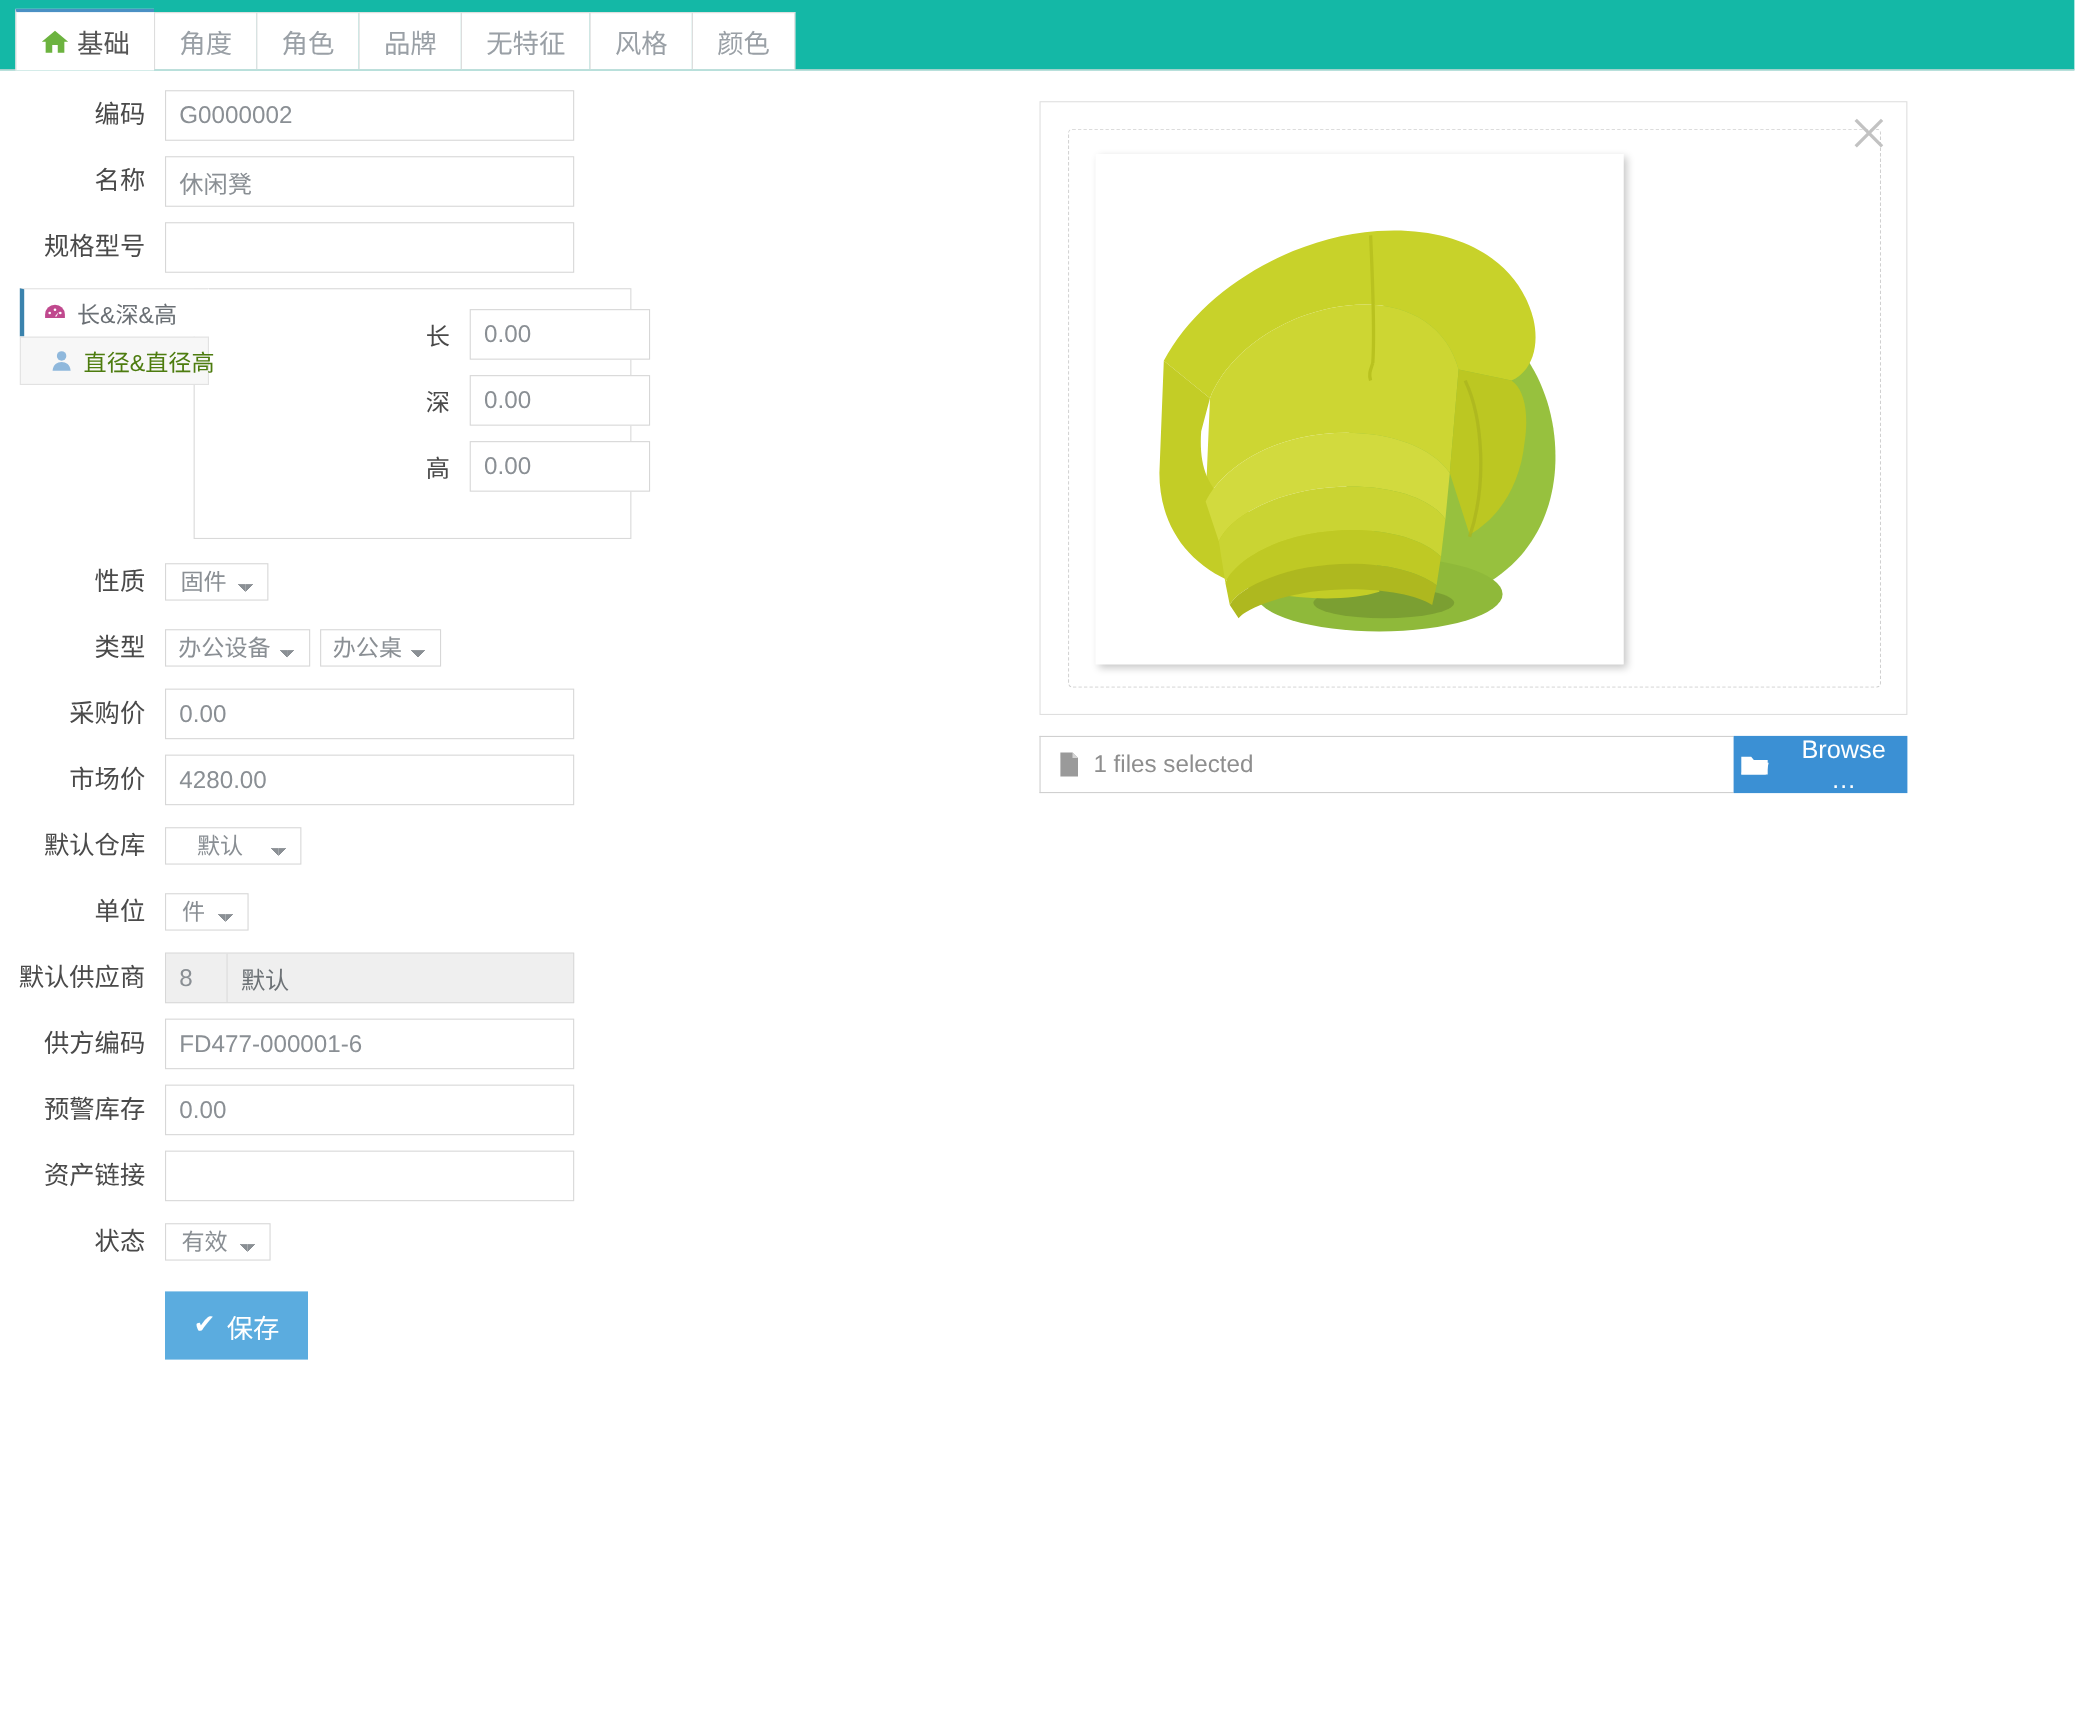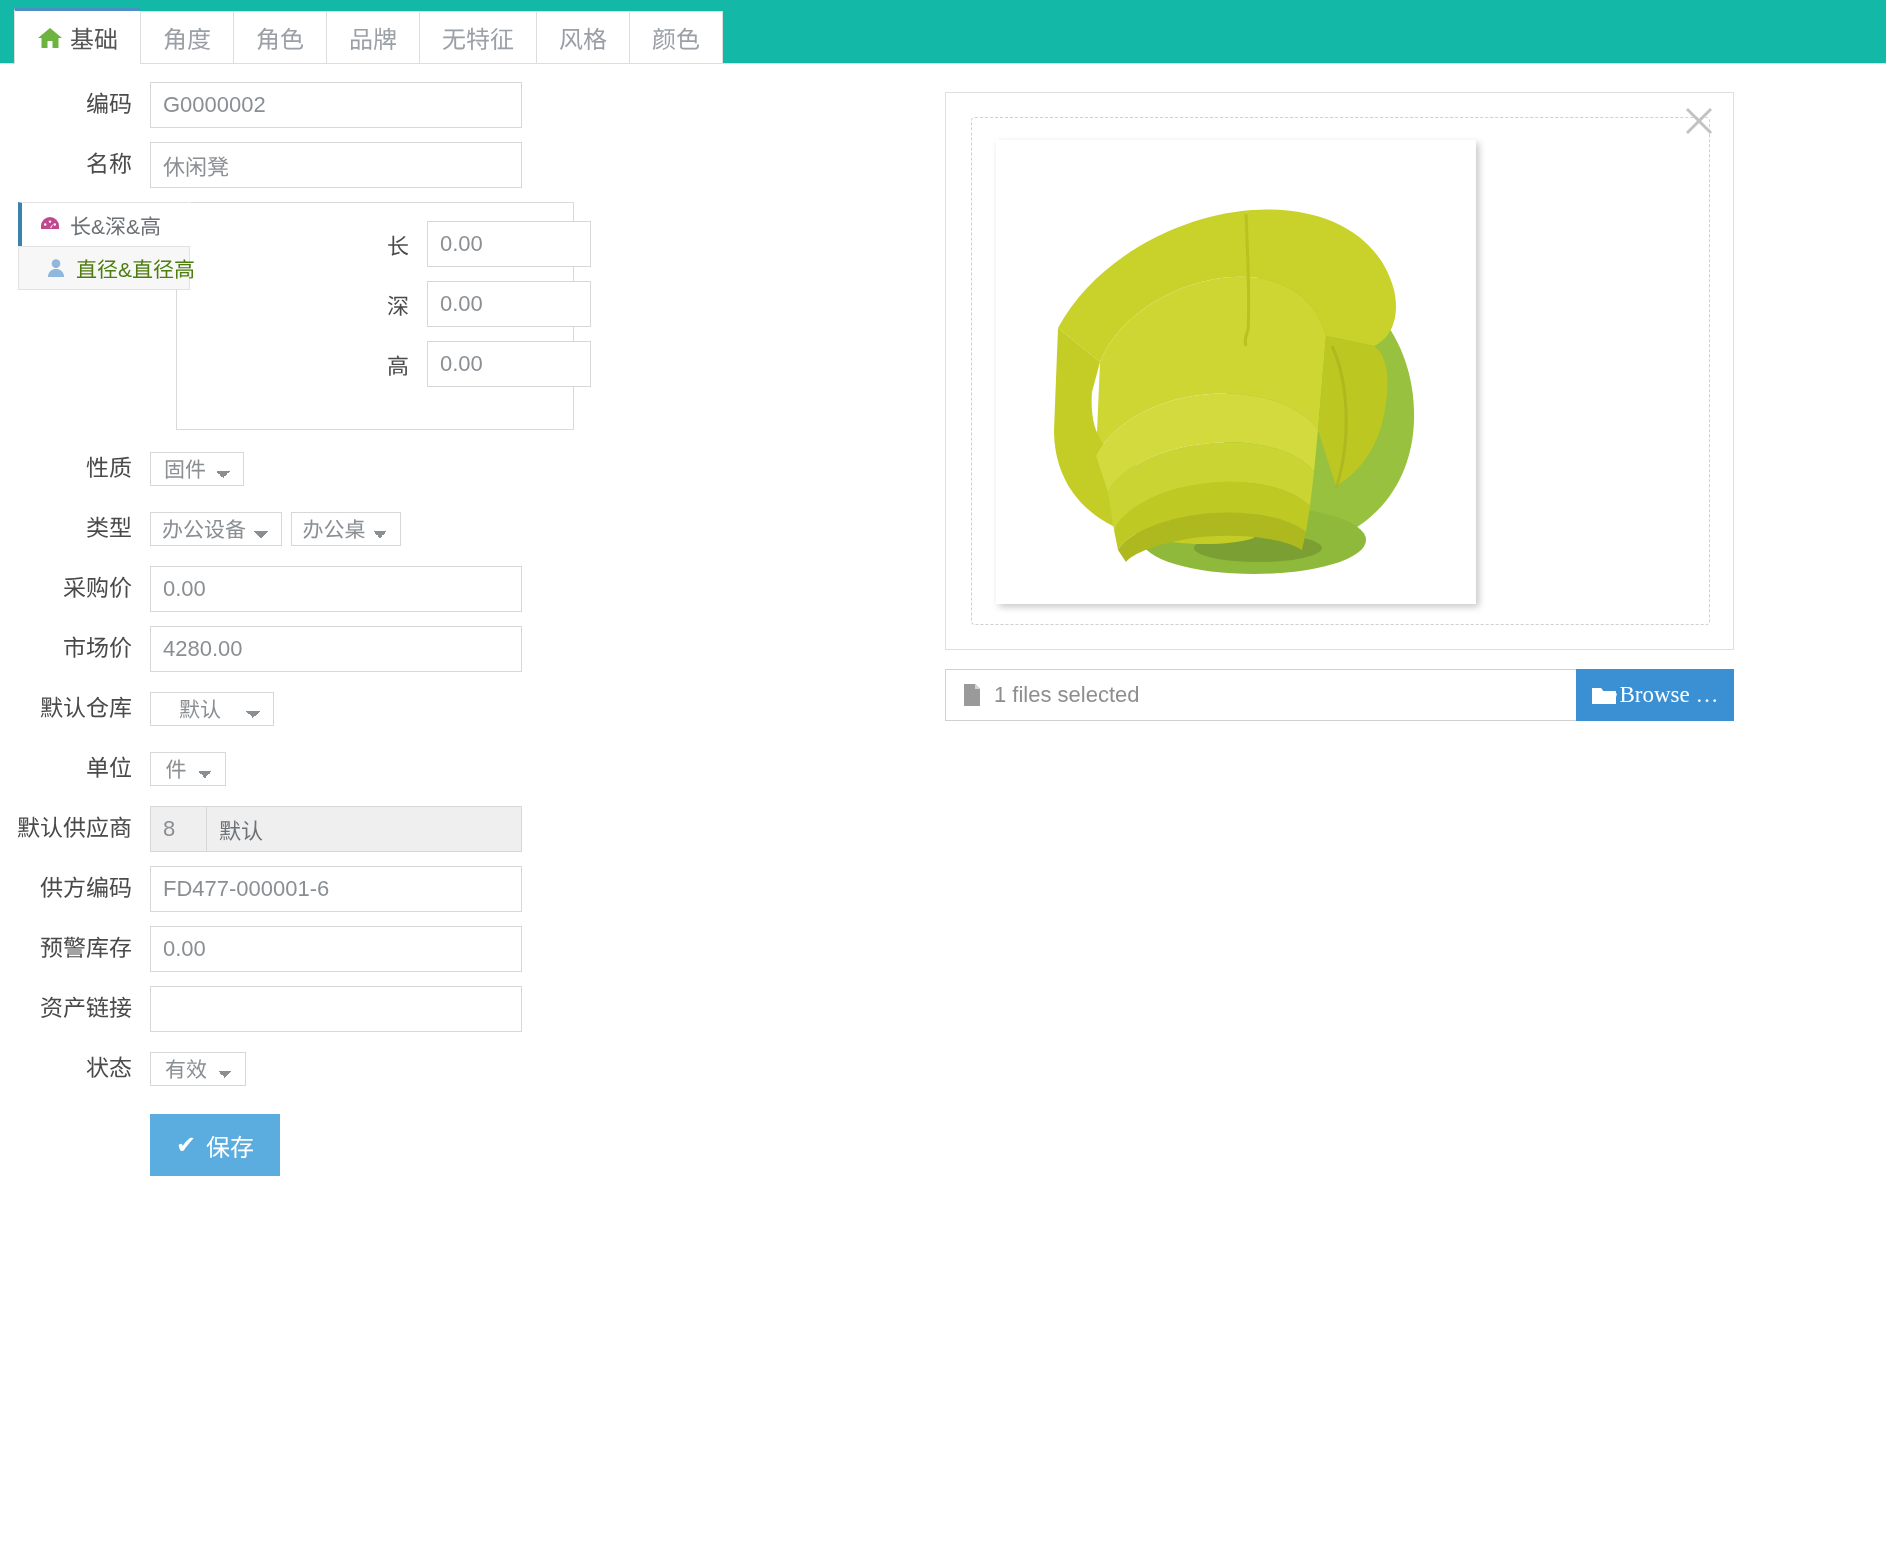--- a/index.html
+++ b/index.html
@@ -235,22 +235,22 @@
     padding-left: 16px;
     background: #ffffff;
     font-size: 22px; color: #8e8e8e;
     cursor: pointer;
   }
   .browse-btn {
     width: 158px;
     background: #3b90d4;
     color: #ffffff;
     border: none;
-    display: flex; align-items: center; justify-content: center; gap: 2px;
-    font-size: 23px; font-family: Liberation Serif, serif;
+    display: flex; align-items: center; justify-content: center; gap: 16px;
+    font-size: 23px; font-family: Liberation Sans, sans-serif;
     cursor: pointer;
   }
   .ficon { width: 20px; height: 24px; flex:none; display:block; }
   .folder-icon { width: 26px; height: 21px; flex:none; display:block; }
 </style>
 </head>
 <body>
 
 <div class="page">
 
@@ -288,20 +288,24 @@
     <div class="frow">
       <div class="flabel">编码</div>
       <input class="ftext" type="text" value="G0000002" style="">
     </div>
 
     <div class="frow">
       <div class="flabel">名称</div>
       <input class="ftext" type="text" value="休闲凳" style="">
     </div>
 
+    <div class="frow">
+      <div class="flabel">规格型号</div>
+      <input class="ftext" type="text" value="" style="">
+    </div>
 
     <div class="dimblock">
       <div class="dim-panel">
         <div class="dim-fields">
           <div class="dim-row">
             <div class="dim-label">长</div>
             <input class="dim-input" type="text" value="0.00" style="">
           </div>
           <div class="dim-row">
             <div class="dim-label">深</div>

